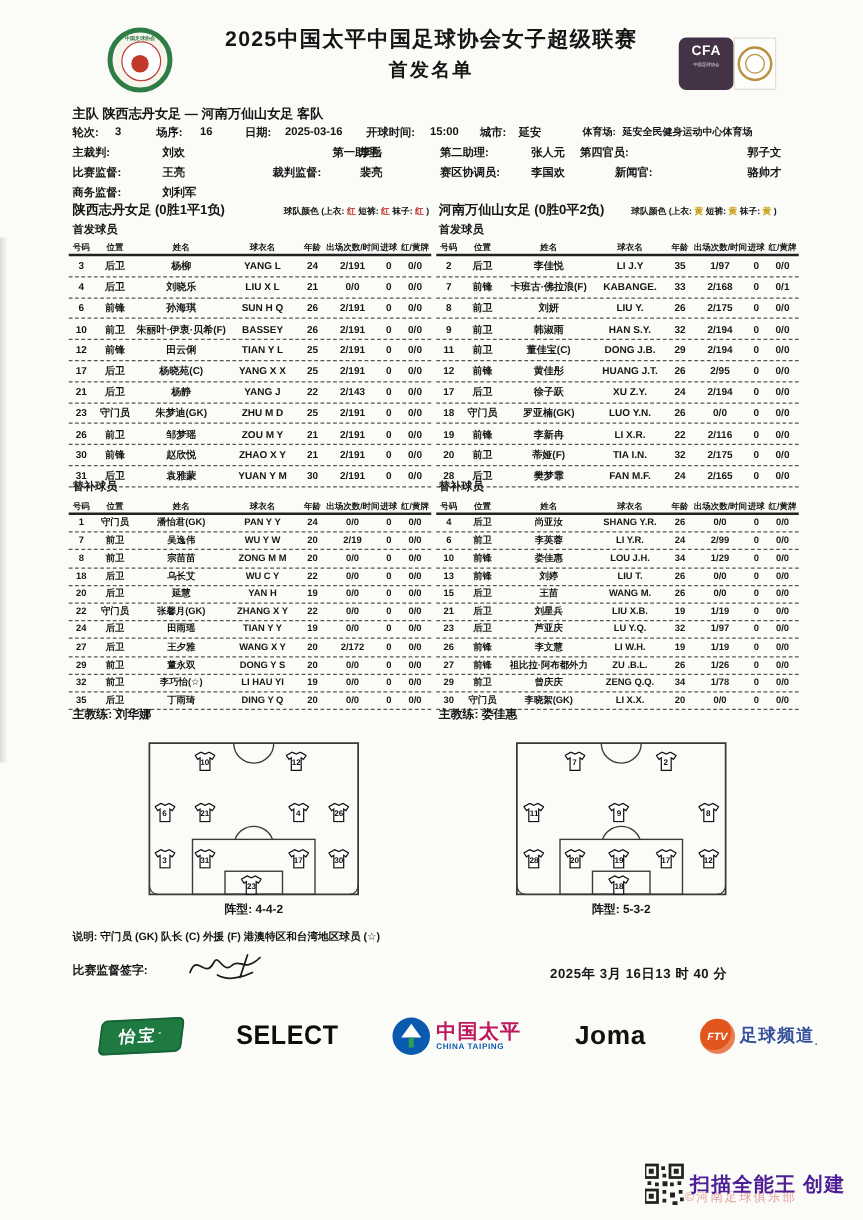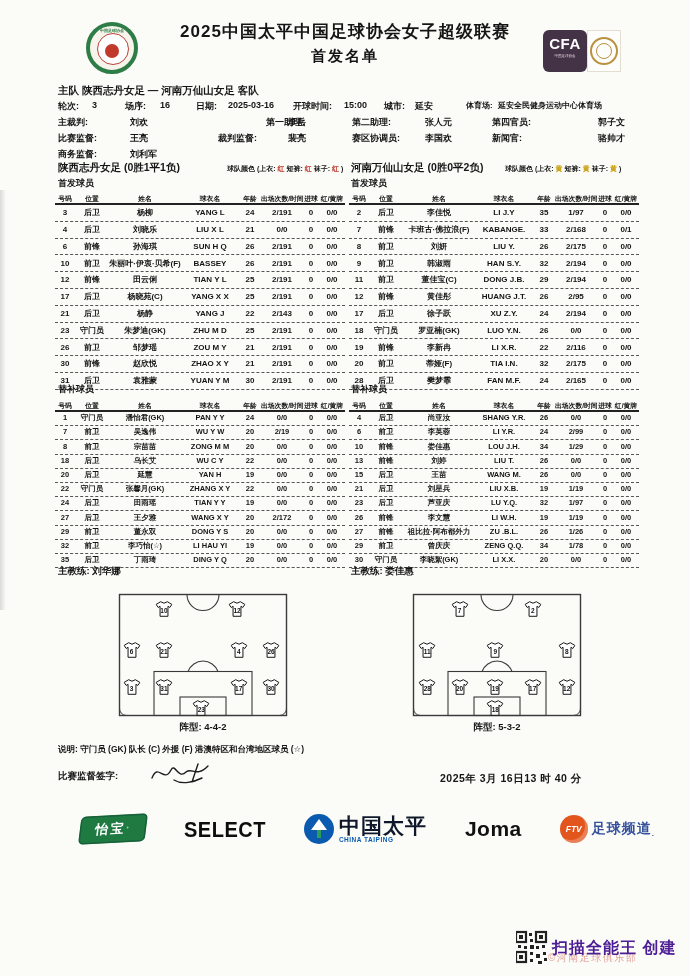--- a/index.html
+++ b/index.html
@@ -11,21 +11,21 @@
   .abs{position:absolute;}
   
   .title{left:0;top:20px;width:690px;text-align:center;font-size:17px;font-weight:bold;letter-spacing:1px;}
   .subtitle{left:0;top:47px;width:690px;text-align:center;font-size:15px;font-weight:bold;letter-spacing:2px;}
   .crest{left:86px;top:22px;width:52px;height:52px;border-radius:50%;border:4px solid #2e7d46;background:#f7f4ec;box-sizing:border-box;}
   .crest .inner{position:absolute;left:7px;top:7px;width:30px;height:30px;border-radius:50%;border:1px solid #b8423a;background:#fff;}
   .crest .ball{position:absolute;left:15px;top:18px;width:14px;height:14px;border-radius:50%;background:#c0392b;}
   .crest .tinytxt{position:absolute;left:0;top:2px;width:44px;text-align:center;font-size:4px;color:#2e7d46;font-weight:bold;}
   .cfabox{left:543px;top:30px;width:78px;height:42px;display:flex;}
   .cfadark{width:44px;height:42px;background:#443247;border-radius:6px;color:#fff;text-align:center;box-sizing:border-box;padding-top:6px;}
-  .cfadark .cfa{font-size:15px;font-weight:bold;letter-spacing:.5px;line-height:1;}
+  .cfadark .cfa{font-size:11px;font-weight:bold;letter-spacing:.5px;line-height:1;}
   .cfadark .sub{font-size:3.5px;color:#e8d9e0;margin-top:3px;line-height:1.2;}
   .cfagold{width:34px;height:42px;background:#fdfdfb;border:1px solid #e3ddd2;box-sizing:border-box;display:flex;align-items:center;justify-content:center;}
   .cfagold .ring{width:24px;height:24px;border-radius:50%;border:2px solid #b9913f;display:flex;align-items:center;justify-content:center;}
   .cfagold .ring2{width:14px;height:14px;border-radius:50%;border:1.5px solid #b9913f;}
   
   .matchline{left:58px;top:84px;font-size:10.5px;font-weight:bold;}
   .inf{font-size:9px;font-weight:bold;white-space:nowrap;}
   
   .teamname{font-size:10.5px;font-weight:bold;white-space:nowrap;}
   .kit{font-size:7px;font-weight:bold;white-space:nowrap;}
@@ -62,21 +62,21 @@
   .datetime{left:440px;top:772px;font-size:10.5px;font-weight:bold;letter-spacing:.5px;}
   
   .sponsors{left:80px;top:814px;width:575px;display:flex;align-items:center;justify-content:space-between;}
   .yibao{width:66px;height:28px;background:#1f7a41;border-radius:5px;transform:skewX(-10deg) rotate(-3deg);display:flex;align-items:center;justify-content:center;color:#fff;font-size:13px;font-weight:bold;letter-spacing:2px;box-shadow:0 0 0 1.5px #18603a inset;}
   .yibao sup{font-size:5px;margin-left:1px;}
   .selectlogo{font-size:20px;font-weight:900;letter-spacing:.5px;color:#0d0d0d;transform:scaleY(1.08);}
   .taiping{display:flex;align-items:center;gap:5px;}
   .tp-circle{width:30px;height:30px;border-radius:50%;background:#0a5bb0;position:relative;flex:none;}
   .tp-circle .tree{position:absolute;left:7px;top:5px;width:0;height:0;border-left:8px solid transparent;border-right:8px solid transparent;border-bottom:11px solid #ffffff;}
   .tp-circle .trunk{position:absolute;left:13px;top:16px;width:4px;height:8px;background:#2e9e57;}
-  .tp-text .cn{font-size:21px;font-weight:bold;color:#0f172a;letter-spacing:1px;line-height:1;}
+  .tp-text .cn{font-size:16px;font-weight:bold;color:#be185d;letter-spacing:1px;line-height:1;}
   .tp-text .en{font-size:6.5px;font-weight:bold;color:#0a5bb0;letter-spacing:.5px;}
   .joma{font-size:21px;font-weight:900;color:#111;letter-spacing:.5px;}
   .ftv{display:flex;align-items:center;gap:4px;}
   .ftv-circle{width:28px;height:28px;border-radius:50%;background:#e2561d;color:#fff;display:flex;align-items:center;justify-content:center;font-size:8.5px;font-weight:900;font-style:italic;box-shadow:inset -3px -3px 0 rgba(255,255,255,.25);}
   .ftv-text{font-size:14px;font-weight:bold;color:#35509c;letter-spacing:1px;}
   .ftv-dot{font-size:8px;color:#35509c;vertical-align:bottom;}
   
   .scanner{left:552px;top:938px;font-size:16px;font-weight:bold;color:#4c1d95;letter-spacing:1px;z-index:2;}
   .qr{left:516px;top:930px;z-index:2;}
   .watermark{left:548px;top:951px;font-size:10px;font-weight:normal;color:rgba(203,72,58,.5);letter-spacing:1.5px;z-index:1;text-align:center;}
@@ -118,21 +118,21 @@
 <div class="abs inf" style="left:415px;top:100px;">延安</div>
 <div class="abs inf" style="left:466px;top:100px;font-size:8px;">体育场:</div>
 <div class="abs inf" style="left:498px;top:100px;font-size:8px;">延安全民健身运动中心体育场</div>
 
 <div class="abs inf" style="left:58px;top:116px;">主裁判:</div>
 <div class="abs inf" style="left:130px;top:116px;">刘欢</div>
 <div class="abs inf" style="left:218px;top:116px;margin-left:48px;">第一助理:</div>
 <div class="abs inf" style="left:288px;top:116px;">李岳</div>
 <div class="abs inf" style="left:352px;top:116px;">第二助理:</div>
 <div class="abs inf" style="left:425px;top:116px;">张人元</div>
-<div class="abs inf" style="left:492px;top:116px;">第四官员:</div>
+<div class="abs inf" style="left:464px;top:116px;">第四官员:</div>
 <div class="abs inf" style="left:598px;top:116px;">郭子文</div>
 
 <div class="abs inf" style="left:58px;top:132px;">比赛监督:</div>
 <div class="abs inf" style="left:130px;top:132px;">王亮</div>
 <div class="abs inf" style="left:218px;top:132px;">裁判监督:</div>
 <div class="abs inf" style="left:288px;top:132px;text-align:right;">裴亮</div>
 <div class="abs inf" style="left:352px;top:132px;">赛区协调员:</div>
 <div class="abs inf" style="left:425px;top:132px;">李国欢</div>
 <div class="abs inf" style="left:492px;top:132px;">新闻官:</div>
 <div class="abs inf" style="left:598px;top:132px;">骆帅才</div>

